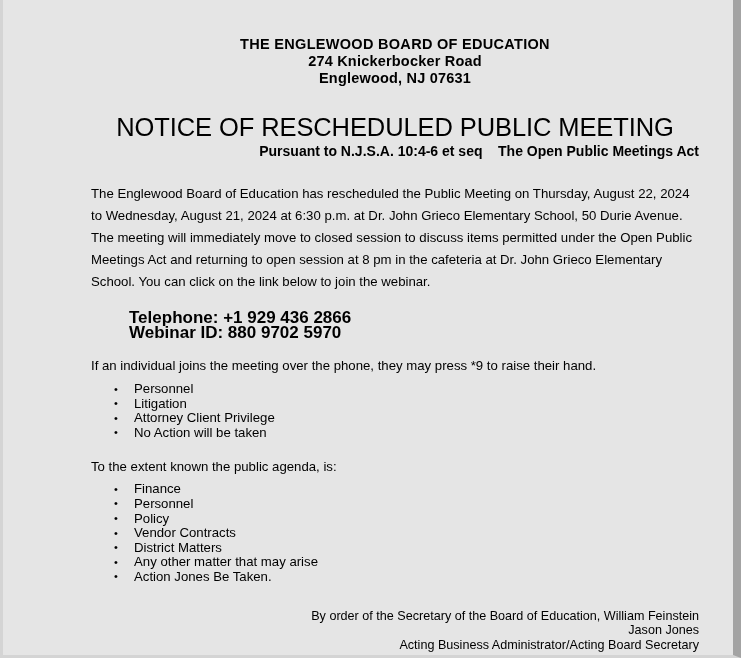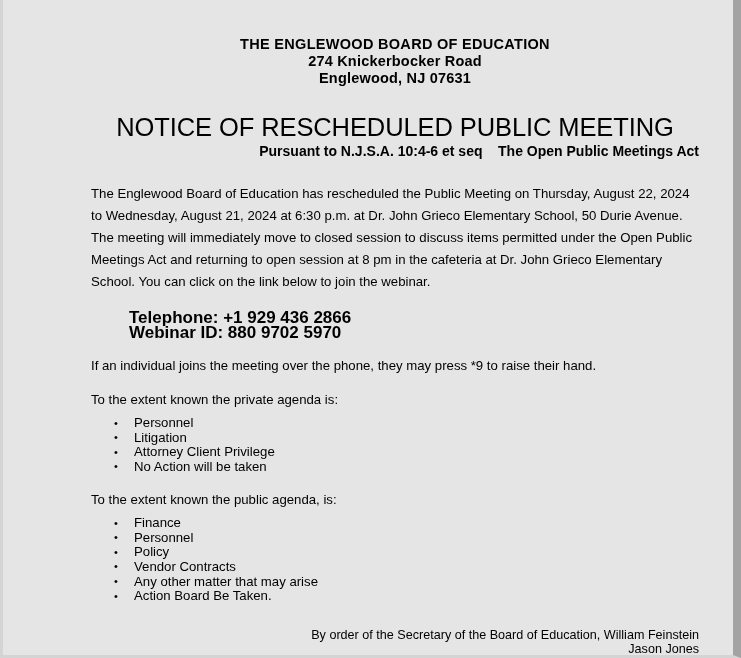--- a/index.html
+++ b/index.html
@@ -144,36 +144,36 @@
 
     <div class="body-para meeting-para">The Englewood Board of Education has rescheduled the Public Meeting on Thursday, August 22, 2024 to Wednesday, August 21, 2024 at 6:30 p.m. at Dr. John Grieco Elementary School, 50 Durie Avenue.  The meeting will immediately move to closed session to discuss items permitted under the Open Public Meetings Act and returning to open session at 8 pm in the cafeteria at Dr. John Grieco Elementary School. You can click on the link below to join the webinar.</div>
 
     <div class="link-block">
       <div class="contact-line">Telephone: +1 929 436 2866</div>
       <div class="contact-line">Webinar ID: 880 9702 5970</div>
     </div>
 
     <div class="phone-note">If an individual joins the meeting over the phone, they may press *9 to raise their hand.</div>
 
-    <div class="agenda-lead">To the extent known the private agenda is:</div>
     <ul class="agenda-list">
       <li>Personnel</li>
       <li>Litigation</li>
       <li>Attorney Client Privilege</li>
       <li>No Action will be taken</li>
     </ul>
 
     <div class="agenda-lead">To the extent known the public agenda, is:</div>
     <ul class="agenda-list">
       <li>Finance</li>
       <li>Personnel</li>
       <li>Policy</li>
       <li>Vendor Contracts</li>
+      <li>District Matters</li>
       <li>Any other matter that may arise</li>
-      <li>Action Board Be Taken.</li>
+      <li>Action Jones Be Taken.</li>
     </ul>
 
     <div class="signature">
       <div>By order of the Secretary of the Board of Education, William Feinstein</div>
       <div>Jason Jones</div>
       <div>Acting Business Administrator/Acting Board Secretary</div>
 
     </div>
 
   </div>

